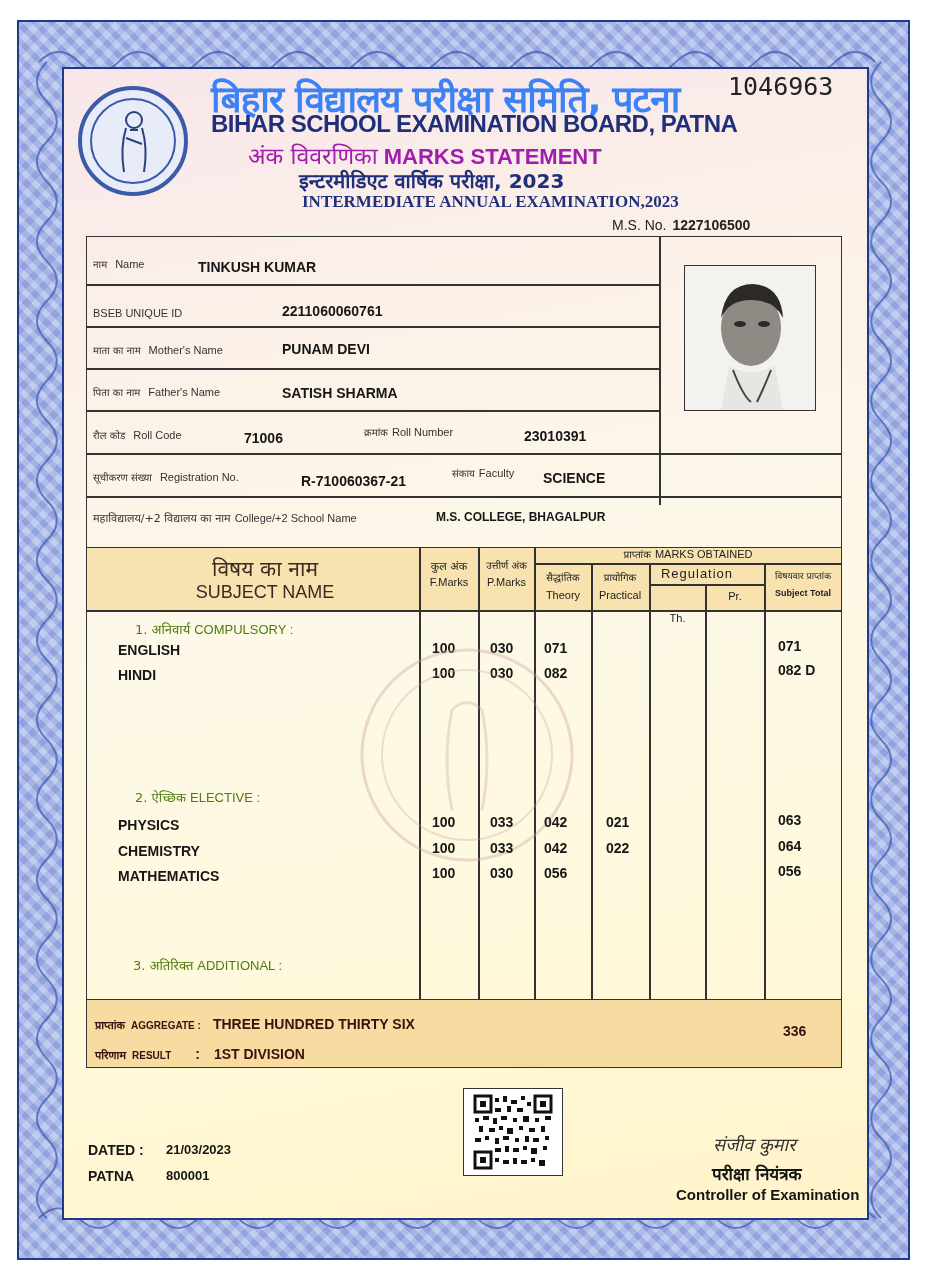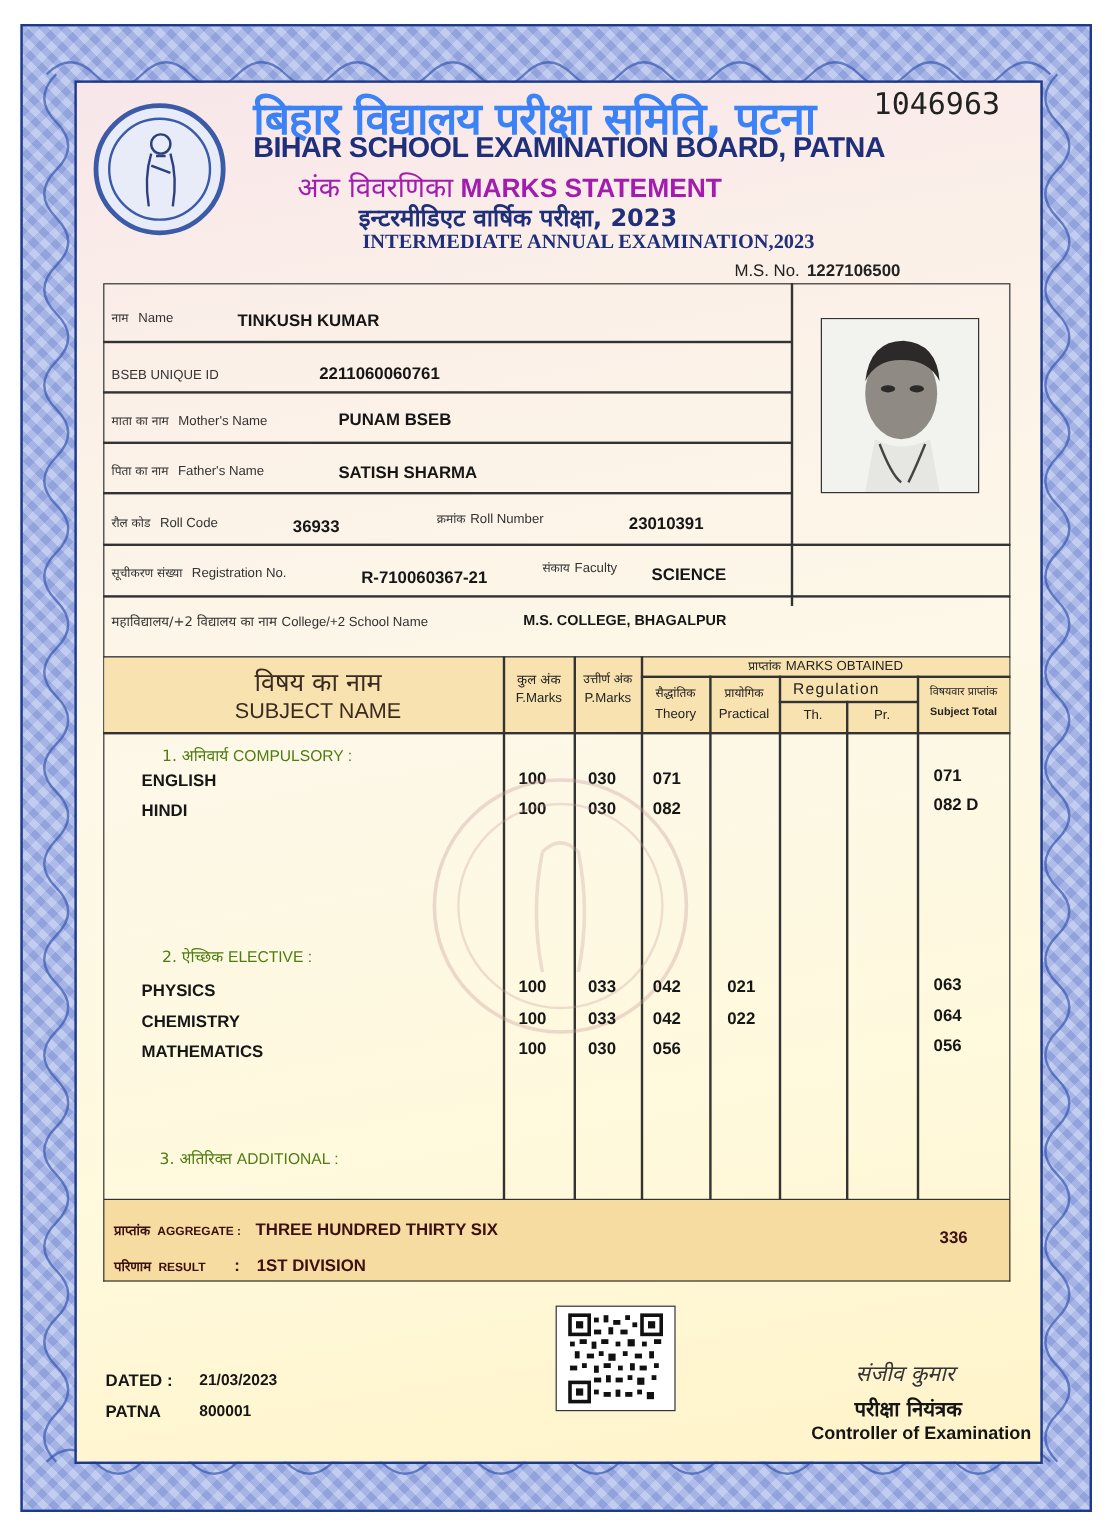--- a/index.html
+++ b/index.html
@@ -84,30 +84,30 @@
 <div class="line" style="left:86px;top:326px;width:574px;"></div>
 <div class="line" style="left:86px;top:368px;width:574px;"></div>
 <div class="line" style="left:86px;top:410px;width:574px;"></div>
 <div class="line" style="left:86px;top:453px;width:756px;"></div>
 <div class="line" style="left:86px;top:496px;width:756px;"></div>
 
 <div class="lbl" style="left:93px;top:257px;"><span class="hi">नाम</span><span>Name</span></div>
 <div class="val" style="left:198px;top:259px;text-align:right;">TINKUSH KUMAR</div>
 
 <div class="lbl" style="left:93px;top:307px;">BSEB UNIQUE ID</div>
-<div class="val" style="left:266px;top:303px;text-align:center;">2211060060761</div>
+<div class="val" style="left:282px;top:303px;text-align:center;">2211060060761</div>
 
 <div class="lbl" style="left:93px;top:343px;"><span class="hi">माता का नाम</span><span>Mother's Name</span></div>
-<div class="val" style="left:282px;top:341px;">PUNAM BSEB</div>
+<div class="val" style="left:282px;top:341px;">PUNAM DEVI</div>
 
 <div class="lbl" style="left:93px;top:385px;"><span class="hi">पिता का नाम</span><span>Father's Name</span></div>
 <div class="val" style="left:282px;top:385px;">SATISH SHARMA</div>
 
 <div class="lbl" style="left:93px;top:428px;"><span class="hi">रौल कोड</span><span>Roll Code</span></div>
-<div class="val" style="left:244px;top:430px;">36933</div>
+<div class="val" style="left:244px;top:430px;">71006</div>
 <div class="lbl" style="left:364px;top:425px;"><span class="hi" style="margin-right:4px">क्रमांक</span><span>Roll Number</span></div>
 <div class="val" style="left:524px;top:428px;">23010391</div>
 
 <div class="lbl" style="left:93px;top:470px;"><span class="hi">सूचीकरण संख्या</span><span>Registration No.</span></div>
 <div class="val" style="left:301px;top:473px;">R-710060367-21</div>
 <div class="lbl" style="left:452px;top:466px;"><span class="hi" style="margin-right:4px">संकाय</span><span>Faculty</span></div>
 <div class="val" style="left:543px;top:470px;">SCIENCE</div>
 
 <div class="lbl" style="left:93px;top:510px;font-size:11px;"><span class="hi" style="margin-right:4px;font-size:11px">महाविद्यालय/+2 विद्यालय का नाम</span><span>College/+2 School Name</span></div>
 <div class="val" style="left:436px;top:510px;font-size:12px;">M.S. COLLEGE, BHAGALPUR</div>
@@ -142,21 +142,21 @@
 <div class="th" style="left:419px;top:558px;width:60px;font-size:11px;font-family:'DejaVu Sans',sans-serif;">कुल अंक</div>
 <div class="th" style="left:419px;top:576px;width:60px;font-size:11px;">F.Marks</div>
 <div class="th" style="left:478px;top:558px;width:57px;font-size:10px;font-family:'DejaVu Sans',sans-serif;">उत्तीर्ण अंक</div>
 <div class="th" style="left:478px;top:576px;width:57px;font-size:11px;">P.Marks</div>
 <div class="th" style="left:534px;top:547px;width:308px;font-size:11px;"><span style="font-family:'DejaVu Sans',sans-serif;font-size:10px;margin-right:4px">प्राप्तांक</span><span>MARKS OBTAINED</span></div>
 <div class="th" style="left:534px;top:570px;width:58px;font-size:10px;font-family:'DejaVu Sans',sans-serif;">सैद्धांतिक</div>
 <div class="th" style="left:534px;top:589px;width:58px;font-size:11px;">Theory</div>
 <div class="th" style="left:591px;top:570px;width:58px;font-size:10px;font-family:'DejaVu Sans',sans-serif;">प्रायोगिक</div>
 <div class="th" style="left:591px;top:589px;width:58px;font-size:11px;">Practical</div>
 <div class="th" style="left:649px;top:566px;width:96px;font-size:13px;letter-spacing:1px;">Regulation</div>
-<div class="th" style="left:649px;top:590px;width:57px;font-size:11px;">Th.</div>
+<div class="th" style="left:649px;top:612px;width:57px;font-size:11px;">Th.</div>
 <div class="th" style="left:705px;top:590px;width:60px;font-size:11px;">Pr.</div>
 <div class="th" style="left:764px;top:569px;width:78px;font-size:9px;font-family:'DejaVu Sans',sans-serif;">विषयवार प्राप्तांक</div>
 <div class="th" style="left:764px;top:588px;width:78px;font-size:9px;font-weight:bold;">Subject Total</div>
 
 <div class="sect" style="left:95px;top:620px;"><span class="hi">1. अनिवार्य</span><span>COMPULSORY :</span></div>
 
 <div>
   <div class="cell" style="left:118px;top:642px;">ENGLISH</div>
   <div class="cell" style="left:432px;top:640px;">100</div>
   <div class="cell" style="left:490px;top:640px;">030</div>

